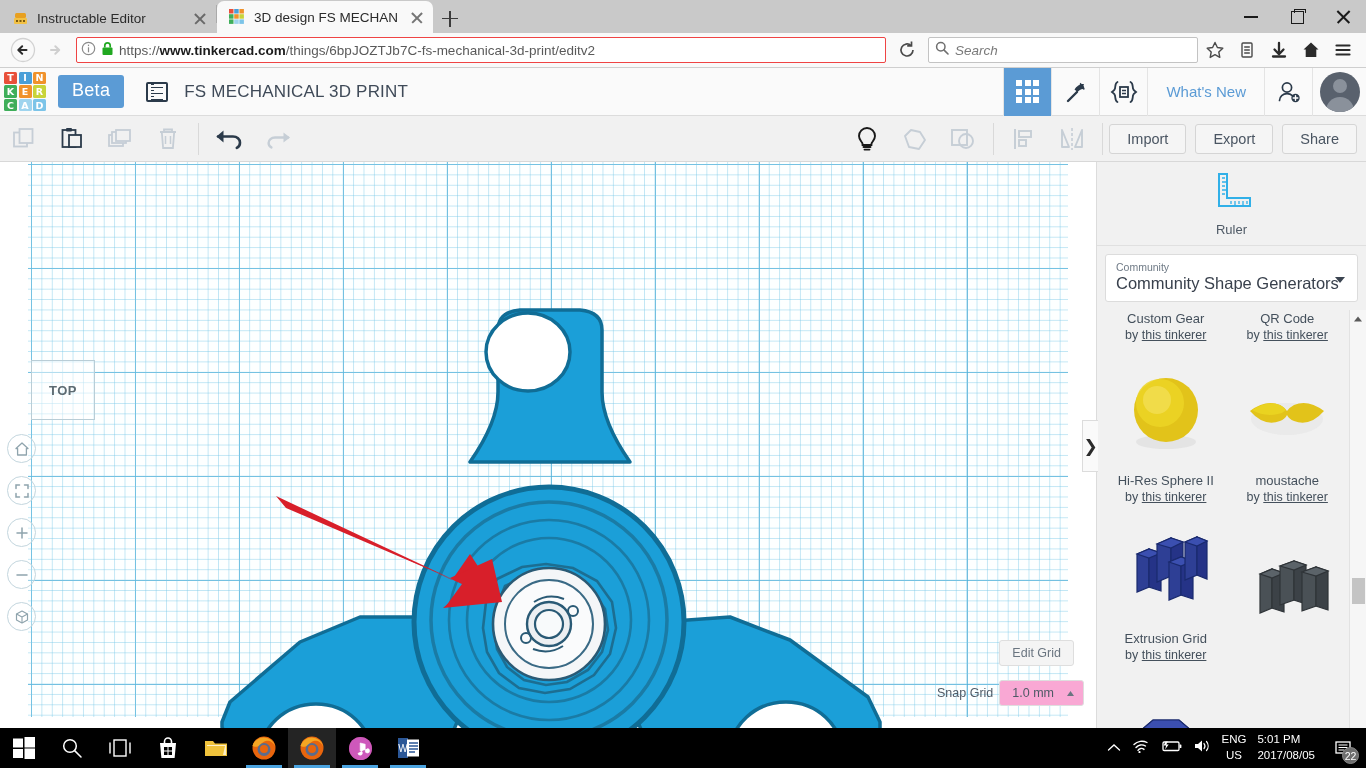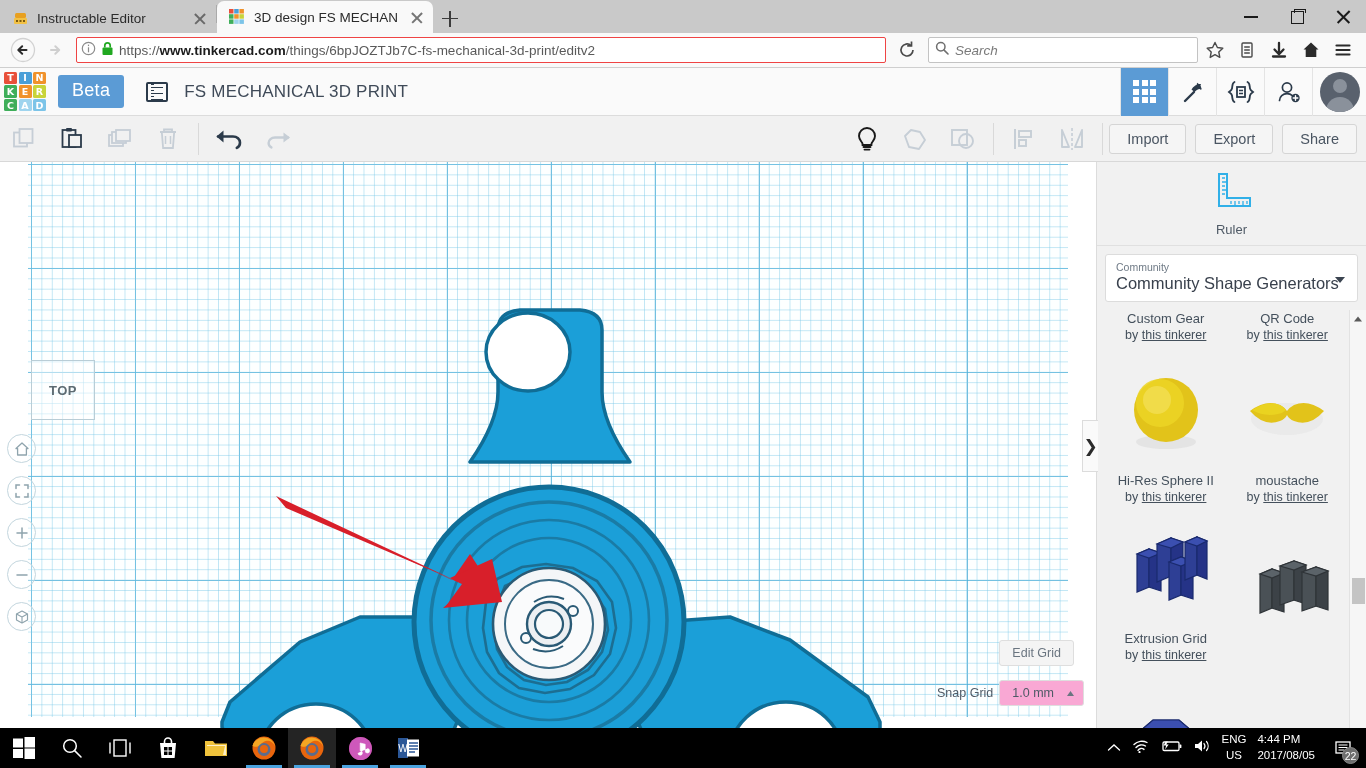--- a/index.html
+++ b/index.html
@@ -457,20 +457,21 @@
         </svg>
     </div>
     <div class="hdr-btn">
       <svg width="30" height="26" viewBox="0 0 30 26">
           <path d="M8.5 3c-2.5 1-2 4-2.5 6.5-.3 1.6-1.5 2.3-3 3.5 1.5 1.2 2.7 1.9 3 3.5.5 2.5 0 5.5 2.5 6.5" fill="none" stroke="#2b3a4a" stroke-width="1.8" stroke-linecap="round"></path>
           <path d="M21.5 3c2.5 1 2 4 2.5 6.5.3 1.6 1.5 2.3 3 3.5-1.5 1.2-2.7 1.9-3 3.5-.5 2.5 0 5.5-2.5 6.5" fill="none" stroke="#2b3a4a" stroke-width="1.8" stroke-linecap="round"></path>
           <rect x="11" y="8" width="8" height="10" fill="none" stroke="#2b3a4a" stroke-width="1.8"></rect>
           <path d="M13 11.5h4M13 14.5h4" stroke="#2b3a4a" stroke-width="1.5"></path>
         </svg>
     </div>
+    <div class="whatsnew">What's New</div>
     <div class="hdr-btn">
       <svg width="30" height="28" viewBox="0 0 30 28">
           <circle cx="13" cy="9.5" r="4.6" fill="none" stroke="#2b3a4a" stroke-width="1.7"></circle>
           <path d="M5.5 22.5c0-4.2 3.4-6.8 7.5-6.8 2.1 0 4 .7 5.4 1.9" fill="none" stroke="#2b3a4a" stroke-width="1.7" stroke-linecap="round"></path>
           <circle cx="21.5" cy="20" r="4.2" fill="#2b3a4a"></circle>
           <path d="M21.5 17.7v4.6M19.2 20h4.6" stroke="#fff" stroke-width="1.4" stroke-linecap="round"></path>
         </svg>
     </div>
     <div class="avatar-wrap">
       <div class="avatar"></div>
@@ -872,21 +873,21 @@
           <path d="M2 5h3l4-3.5v11L5 9H2z" fill="#fff"></path>
           <path d="M11 4.5a4 4 0 0 1 0 5" fill="none" stroke="#fff" stroke-width="1.2" stroke-linecap="round"></path>
           <path d="M13.5 2.5a7 7 0 0 1 0 9" fill="none" stroke="#fff" stroke-width="1.2" stroke-linecap="round"></path>
         </svg>
     </span>
     <span class="tray-lang">
       <div>ENG</div>
       <div>US</div>
     </span>
     <span class="tray-clock">
-      <div>4:44 PM</div>
+      <div>5:01 PM</div>
       <div>2017/08/05</div>
     </span>
     <span class="tray-badge">
       <svg width="20" height="18" viewBox="0 0 20 18">
           <rect x="3" y="3" width="14" height="11" fill="none" stroke="#fff" stroke-width="1.3"></rect>
           <path d="M5.5 6h9M5.5 8.5h9M5.5 11h6" stroke="#fff" stroke-width="1.2"></path>
         </svg>
       <span class="badge-num">22</span>
     </span>
   </div>

